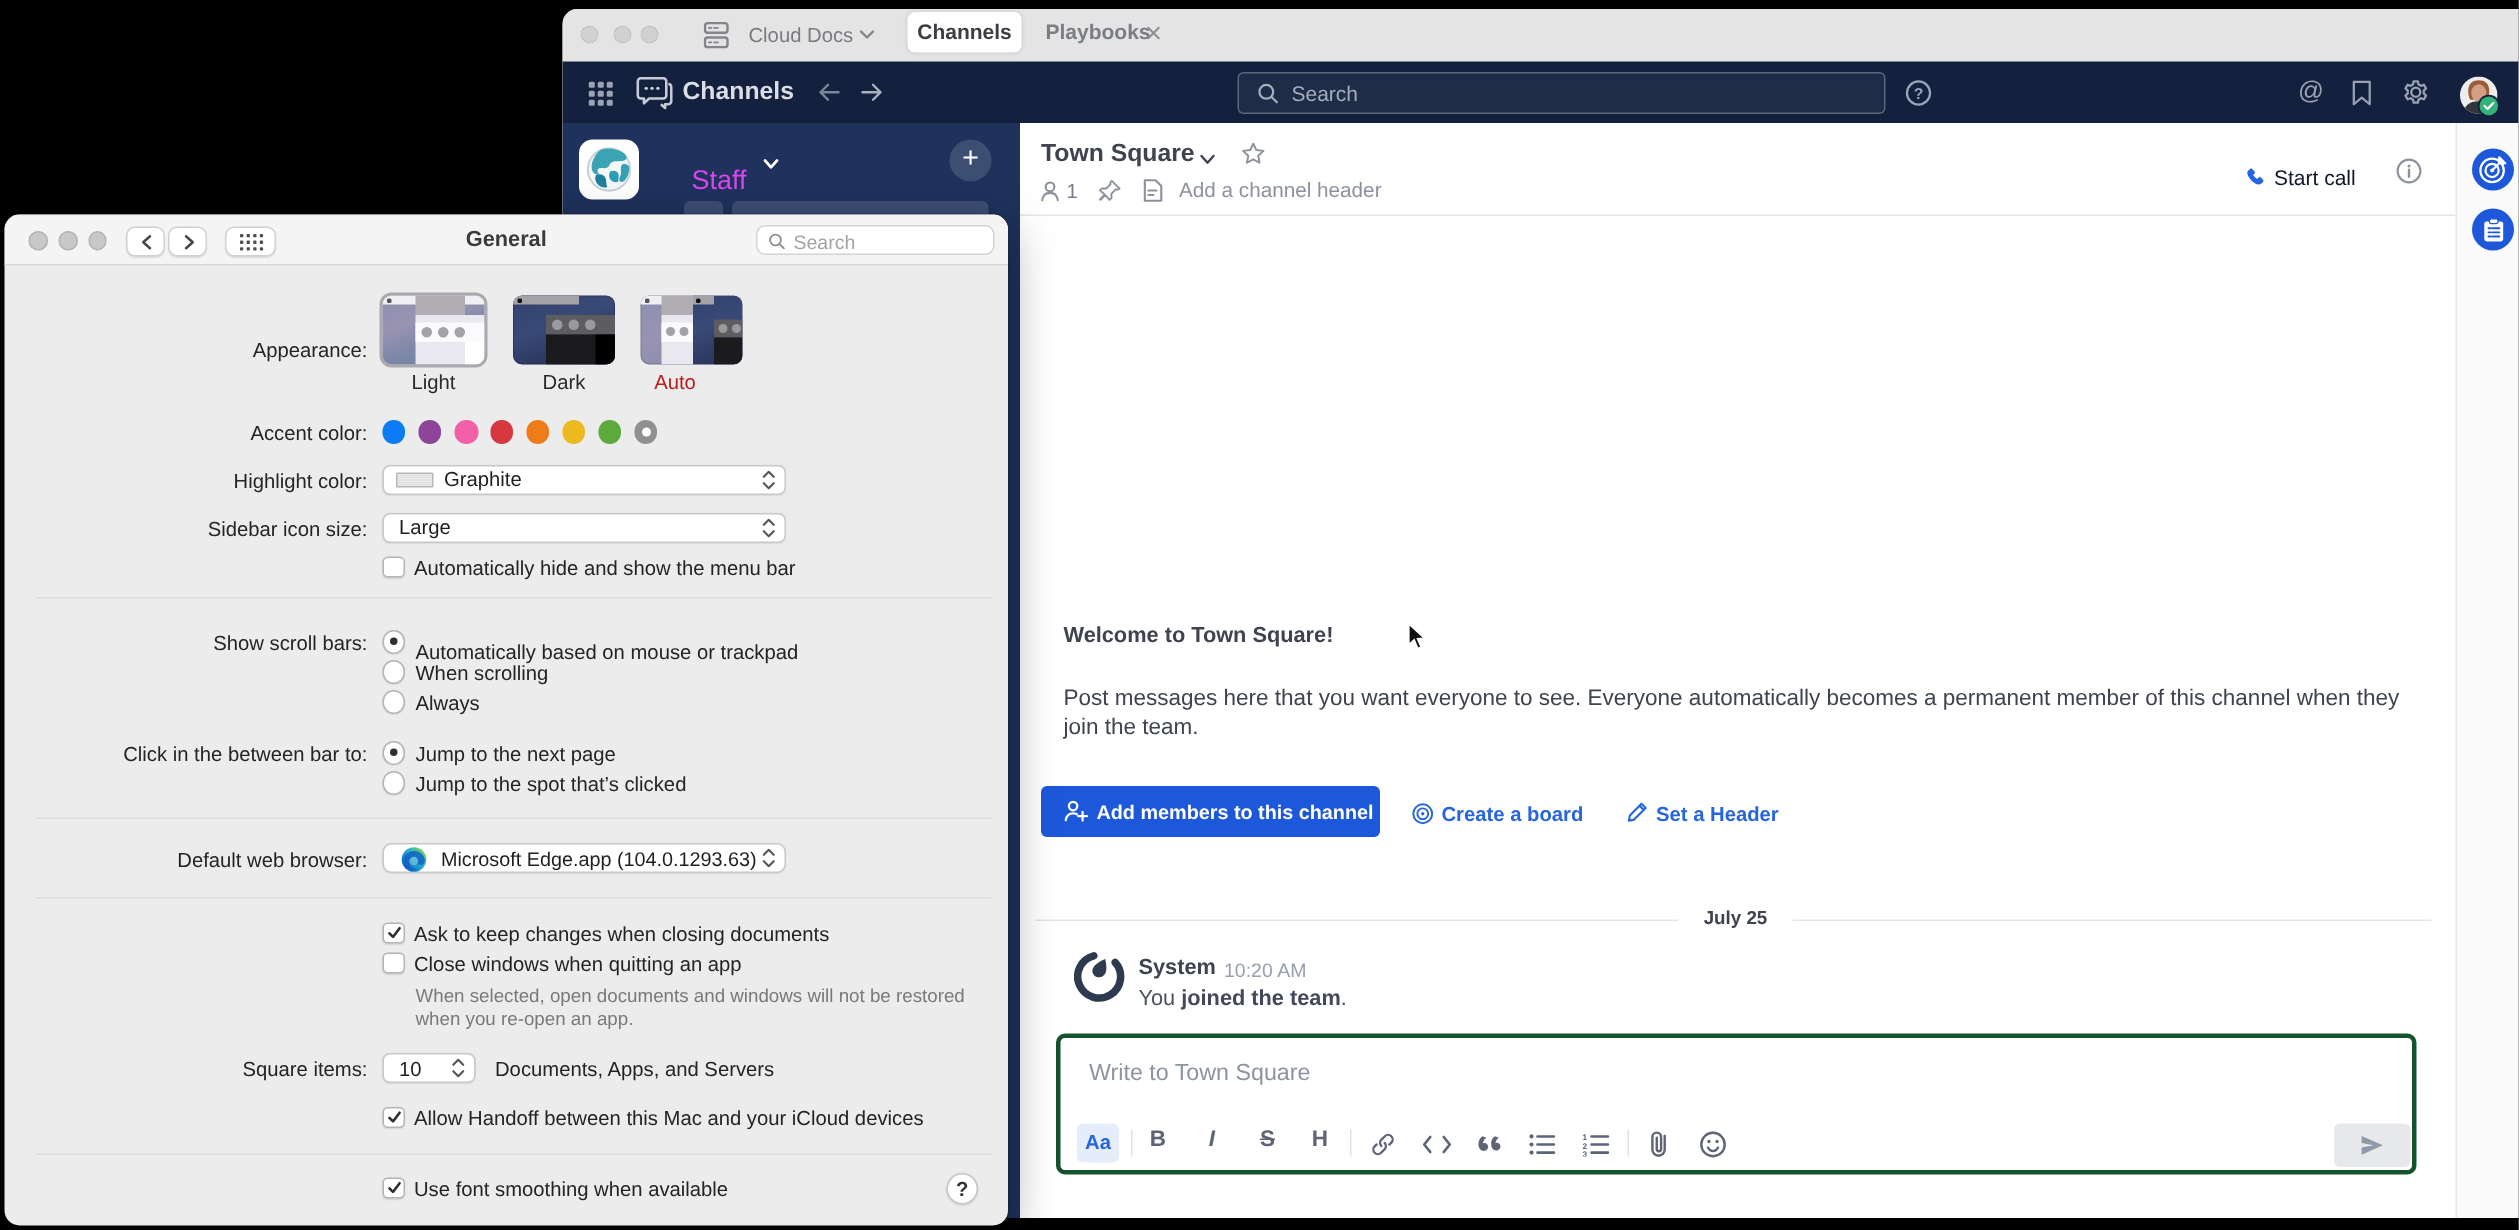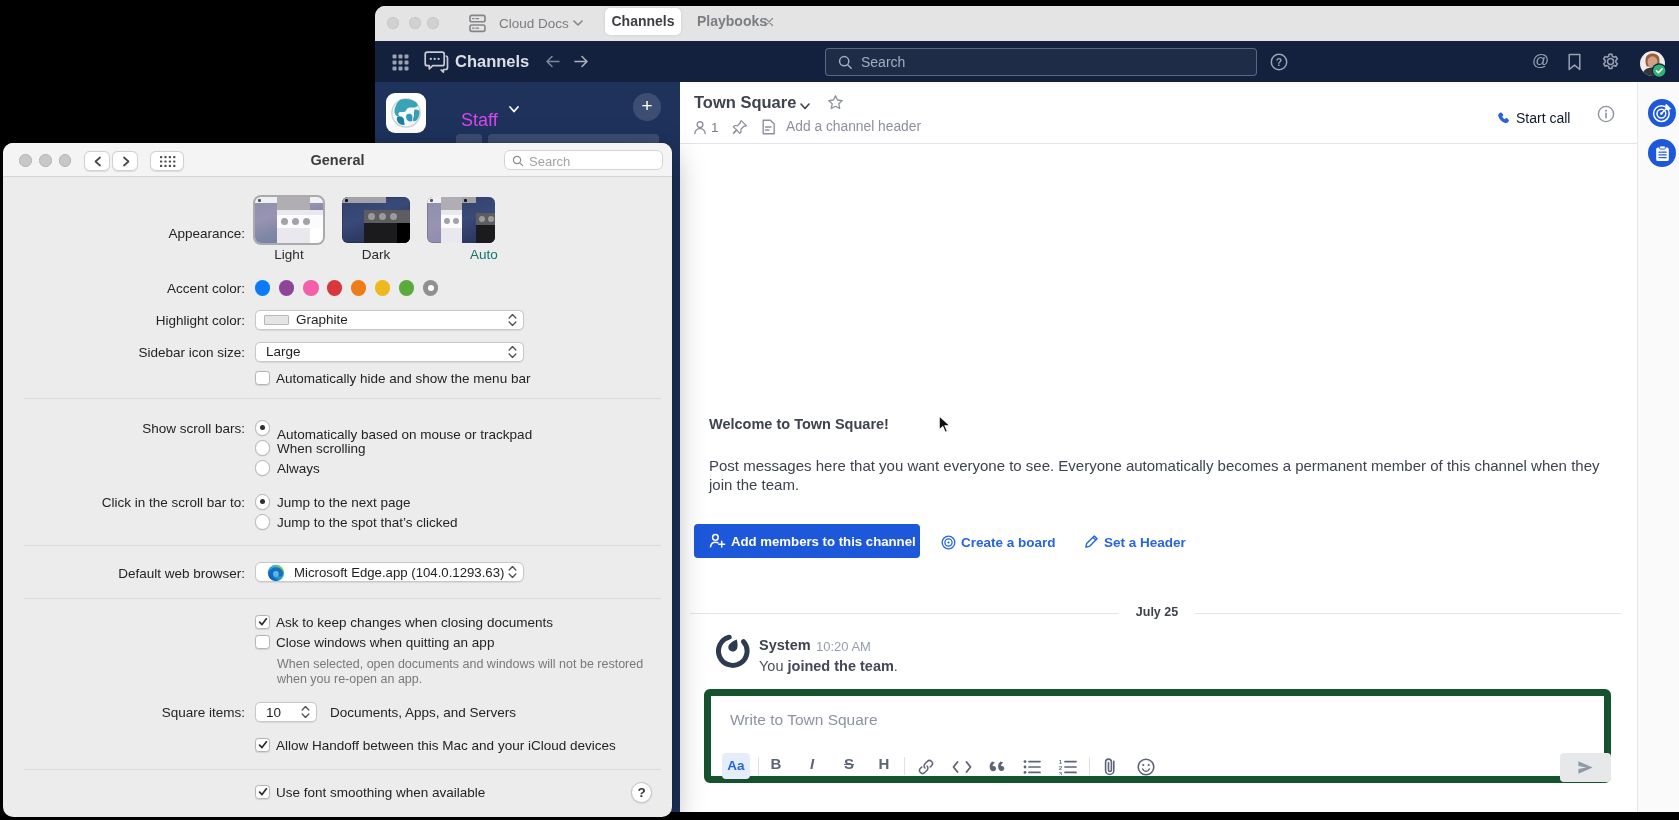--- a/index.html
+++ b/index.html
@@ -200,21 +200,21 @@
     <div class="abs" style="left:439px; top:523px; width:76px; background:#fff; text-align:center; font-size:12.5px; font-weight:600; color:#3f4350;">July 25</div>
 
     <svg class="abs" style="left:36px; top:552px;" width="34" height="34" viewBox="0 0 34 34">
       <path d="M 13.2 3.2 A 14.3 14.3 0 1 0 27.5 7.6" fill="none" stroke="#2e3a4e" stroke-width="5" stroke-linecap="round"></path>
       <path d="M20.8 5.4 C21.8 9.4 21.9 12.6 21 14.7 C19.9 17.2 17 18.2 14.7 17.1 C12.4 16 11.6 13.2 12.9 11 C14 9.1 16.5 7.2 20.8 5.4 Z" fill="#2e3a4e"></path>
     </svg>
     <div class="abs" style="left:79px; top:554.5px; font-size:14.5px; font-weight:600; color:#3f4350;">System</div>
     <div class="abs" style="left:136px; top:556.5px; font-size:13px; color:#979eac;">10:20 AM</div>
     <div class="abs" style="left:79px; top:575.5px; font-size:14.5px; color:#4b5060;">You <span style="font-weight:600; color:#43485a;">joined the team</span>.</div>
 
-    <div class="abs" style="left:24px; top:607px; width:907px; height:94px; border:7px solid #14532d; border-radius:6px; background:#fff;">
+    <div class="abs" style="left:24px; top:607px; width:907px; height:94px; border:3px solid #14532d; border-radius:6px; background:#fff;">
       <div class="abs" style="left:19px; top:15px; font-size:15.5px; color:#8d93a1;">Write to Town Square</div>
       <div class="abs" style="left:11px; top:57px; width:28px; height:26px; background:#e6edfa; border-radius:4px; text-align:center; line-height:26px; font-size:13.5px; font-weight:700; color:#2665dd;">Aa</div>
       <div class="abs" style="left:47px; top:61px; width:1px; height:18px; background:#dfe1e5;"></div>
       <div class="abs" style="left:57px; top:59px; width:16px; text-align:center; font-size:15px; font-weight:700; color:#5d6475;">B</div>
       <div class="abs" style="left:93px; top:59px; width:16px; text-align:center; font-size:15px; font-weight:700; font-style:italic; color:#5d6475;">I</div>
       <div class="abs" style="left:129px; top:59px; width:18px; text-align:center; font-size:15px; font-weight:700; color:#5d6475; text-decoration:line-through;">S</div>
       <div class="abs" style="left:164px; top:59px; width:18px; text-align:center; font-size:15px; font-weight:700; color:#5d6475;">H</div>
       <div class="abs" style="left:193px; top:61px; width:1px; height:18px; background:#dfe1e5;"></div>
       <svg class="abs" style="left:206px; top:62px;" width="18" height="18" viewBox="0 0 24 24">
         <path d="M10.6 13.4 a4 4 0 0 1 0 -5.7 l3.1 -3.1 a4 4 0 0 1 5.7 5.7 l-1.8 1.8 M13.4 10.6 a4 4 0 0 1 0 5.7 l-3.1 3.1 a4 4 0 0 1 -5.7 -5.7 l1.8 -1.8" fill="none" stroke="#5d6475" stroke-width="2" stroke-linecap="round"></path>
@@ -351,21 +351,21 @@
       <div class="abs" style="left:35px; top:0; width:33px; height:46px; background:linear-gradient(160deg,#31406b 0%, #3a4a78 40%, #253257 100%);"></div>
       <div class="abs" style="left:35px; top:0; width:14px; height:6px; background:#a3a2a6;"></div>
       <div class="abs" style="left:37px; top:1.5px; width:3px; height:3px; background:#111; border-radius:1px;"></div>
       <div class="abs" style="left:49px; top:16px; width:19px; height:12px; background:#5d5d61;"></div>
       <div class="abs" style="left:52px; top:18.5px; width:6px; height:6px; background:#9a9a9e; border-radius:50%;"></div>
       <div class="abs" style="left:61px; top:18.5px; width:6px; height:6px; background:#9a9a9e; border-radius:50%;"></div>
       <div class="abs" style="left:49px; top:28px; width:19px; height:18px; background:#1b1b1d;"></div>
     </div>
     <div class="abs" style="left:252px; top:104px; width:68px; text-align:center; font-size:13.5px; color:#2a2a2c;">Light</div>
     <div class="abs" style="left:339px; top:104px; width:68px; text-align:center; font-size:13.5px; color:#2a2a2c;">Dark</div>
-    <div class="abs" style="left:447px; top:104px; width:68px; text-align:center; font-size:13.5px; color:#0f766e;">Auto</div>
+    <div class="abs" style="left:413px; top:104px; width:68px; text-align:center; font-size:13.5px; color:#b91c1c;">Auto</div>
 
     <div class="plabel" style="left:10px; top:138px; width:232px;">Accent color:</div>
     <div class="dot" style="left:251.5px; top:137px; background:#0b7bf6;"></div>
     <div class="dot" style="left:275.7px; top:137px; background:#8c4599;"></div>
     <div class="dot" style="left:300px; top:137px; background:#f160a8;"></div>
     <div class="dot" style="left:323.9px; top:137px; background:#d7373e;"></div>
     <div class="dot" style="left:347.9px; top:137px; background:#ee7c18;"></div>
     <div class="dot" style="left:371.9px; top:137px; background:#eeb81f;"></div>
     <div class="dot" style="left:395.9px; top:137px; background:#5aaa3e;"></div>
     <div class="dot" style="left:419.9px; top:137px; background:#919091;">
@@ -396,21 +396,21 @@
     <div class="plabel" style="left:10px; top:277.5px; width:232px;">Show scroll bars:</div>
     <div class="radio" style="left:251.5px; top:277px;">
       <div class="abs" style="left:4.25px; top:4.25px; width:5px; height:5px; background:#2f2f31; border-radius:50%;"></div>
     </div>
     <div class="pctl-label" style="left:274px; top:284px;">Automatically based on mouse or trackpad</div>
     <div class="radio" style="left:251.5px; top:297px;"></div>
     <div class="pctl-label" style="left:274px; top:298px;">When scrolling</div>
     <div class="radio" style="left:251.5px; top:317px;"></div>
     <div class="pctl-label" style="left:274px; top:318px;">Always</div>
 
-    <div class="plabel" style="left:10px; top:351.5px; width:232px;">Click in the scroll bar to:</div>
+    <div class="plabel" style="left:10px; top:351.5px; width:232px;">Click in the between bar to:</div>
     <div class="radio" style="left:251.5px; top:351px;">
       <div class="abs" style="left:4.25px; top:4.25px; width:5px; height:5px; background:#2f2f31; border-radius:50%;"></div>
     </div>
     <div class="pctl-label" style="left:274px; top:352px;">Jump to the next page</div>
     <div class="radio" style="left:251.5px; top:371px;"></div>
     <div class="pctl-label" style="left:274px; top:372px;">Jump to the spot that’s clicked</div>
     <div class="phr" style="top:402px;"></div>
 
     <div class="plabel" style="left:10px; top:422.5px; width:232px;">Default web browser:</div>
     <div class="dropdown" style="left:252px; top:419px; width:269px; height:20px; border-radius:6px;">

